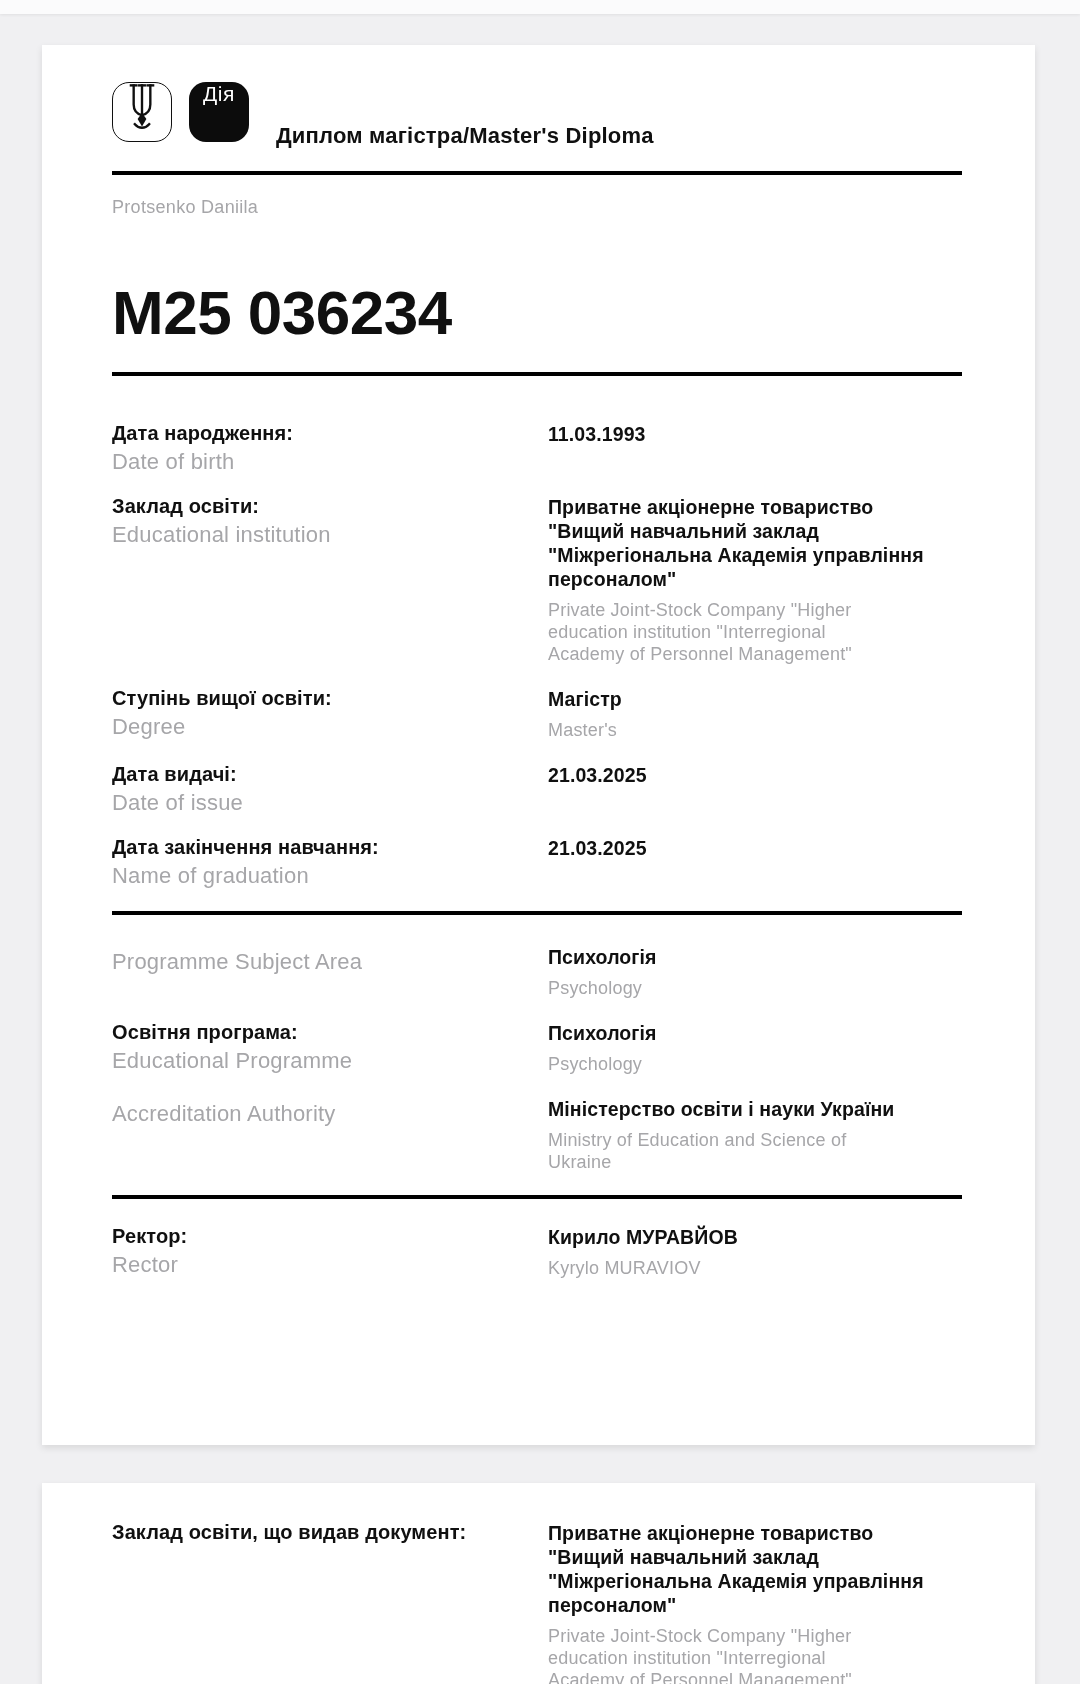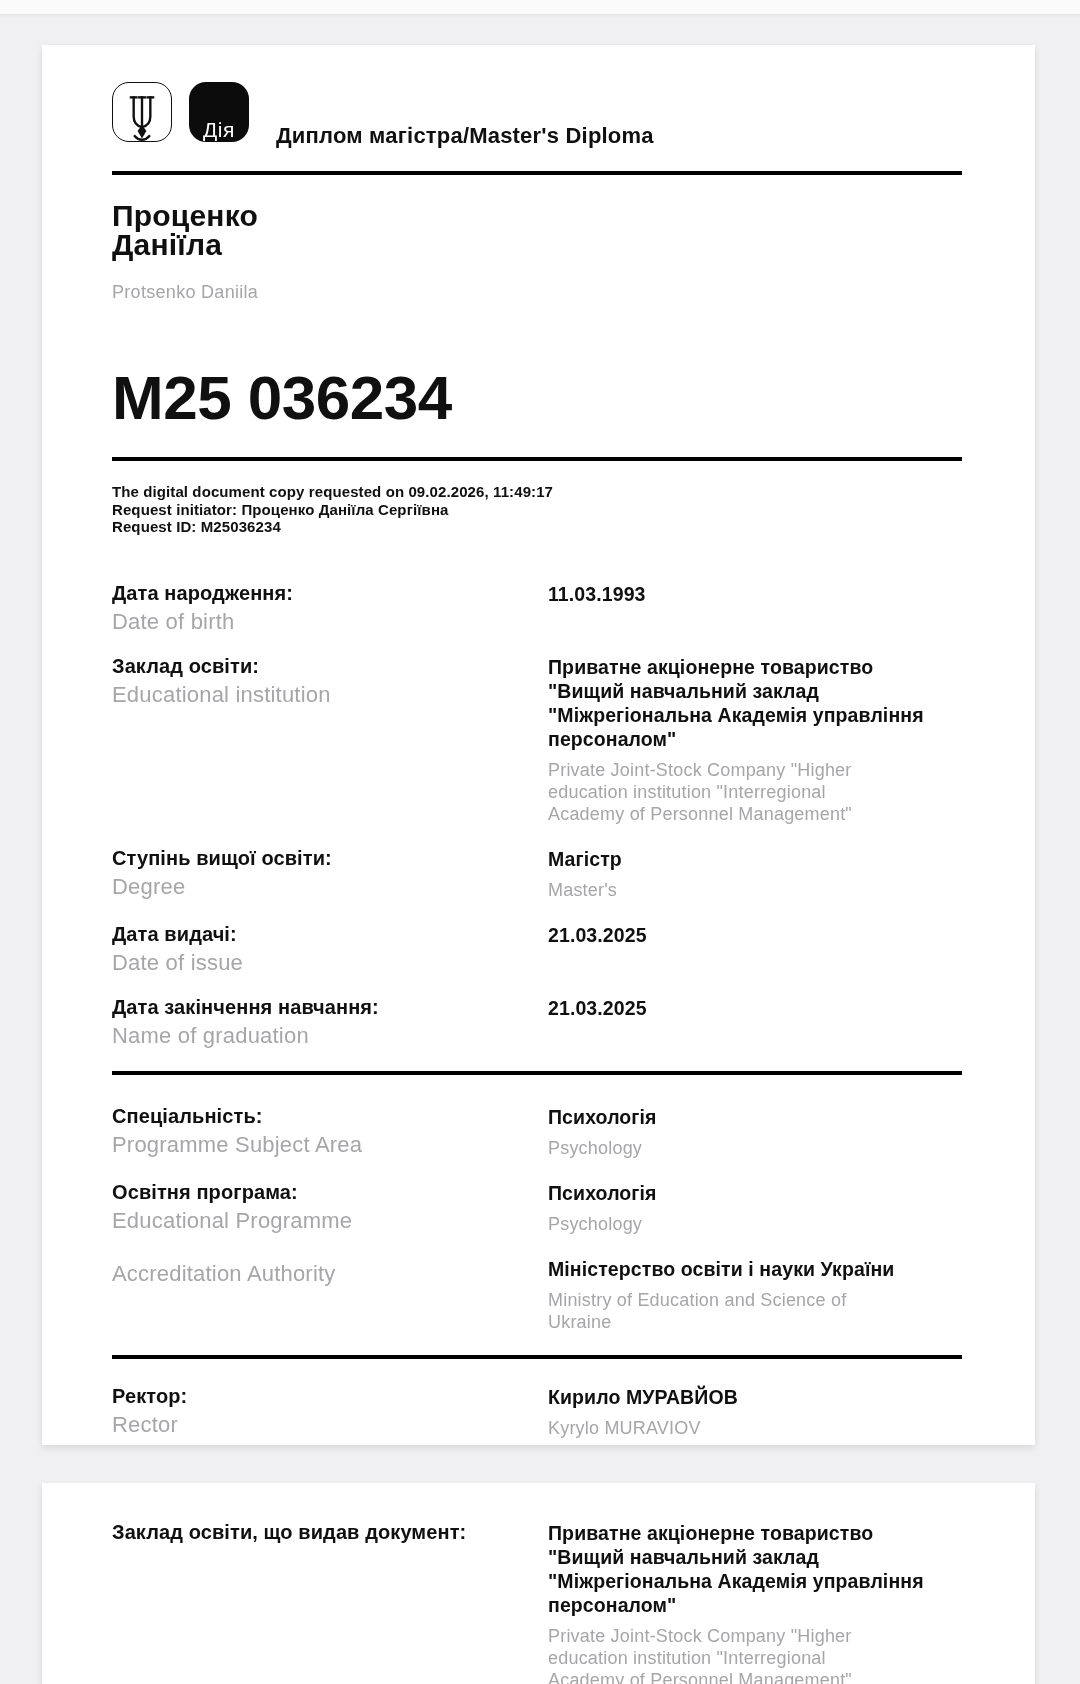--- a/index.html
+++ b/index.html
@@ -18,21 +18,21 @@
     position:absolute;left:42px;width:993px;background:#ffffff;
     box-shadow:0 3px 7px rgba(0,0,0,0.10);
     box-sizing:border-box;
     padding-left:70px;padding-right:73px;
   }
   .card1{top:45px;height:1400px;}
   .card2{top:1483px;height:380px;padding-top:38px;}
   .icon-row{display:flex;align-items:center;margin-top:30px;}
   .app-icon{
     width:60px;height:60px;border-radius:17px;flex:0 0 auto;
-    display:flex;align-items:flex-end;justify-content:center;box-sizing:border-box;
+    display:flex;align-items:flex-start;justify-content:center;box-sizing:border-box;
   }
   .trident-box{background:#ffffff;border:1.6px solid #101010;}
   .diia-box{background:#0c0c0c;margin-left:17px;}
   .diia-text{color:#ffffff;font-size:21px;font-weight:500;letter-spacing:0.5px;}
   .doc-title{margin-left:27px;font-size:22px;font-weight:700;letter-spacing:0.2px;margin-top:48px;}
   .hr{height:4px;background:#000000;border:0;margin:0;}
   .hr1{margin-top:22px;}
   .hr2{margin-top:28px;}
   .hr3{margin-top:24px;margin-bottom:30px;}
   .hr4{margin-top:6px;margin-bottom:26px;}
@@ -71,35 +71,26 @@
       </svg>
     </div>
     <div class="app-icon diia-box">
       <span class="diia-text">Дія</span>
     </div>
     <div class="doc-title">Диплом магістра/Master's Diploma</div>
   </div>
 
   <div class="hr hr1"></div>
 
-  <div class="name">
-    <div>Проценко</div>
-    <div>Даніїла</div>
-  </div>
   <div class="translit">Protsenko Daniila</div>
 
   <div class="number">М25 036234</div>
 
   <div class="hr hr2"></div>
 
-  <div class="req">
-    <div>The digital document copy requested on 09.02.2026, 11:49:17</div>
-    <div>Request initiator: Проценко Даніїла Сергіївна</div>
-    <div>Request ID: M25036234</div>
-  </div>
 
   <div class="rows">
 
     <div class="row">
       <div>
         <div class="lbl">Дата народження:</div>
         <div class="sub">Date of birth</div>
       </div>
       <div>
         <div class="val">11.03.1993</div>
@@ -145,21 +136,20 @@
       </div>
       <div>
         <div class="val">21.03.2025</div>
       </div>
     </div>
 
     <div class="hr hr3"></div>
 
     <div class="row">
       <div>
-        <div class="lbl">Спеціальність:</div>
         <div class="sub">Programme Subject Area</div>
       </div>
       <div>
         <div class="val">Психологія</div>
         <div class="val-en">Psychology</div>
       </div>
     </div>
 
     <div class="row">
       <div>

